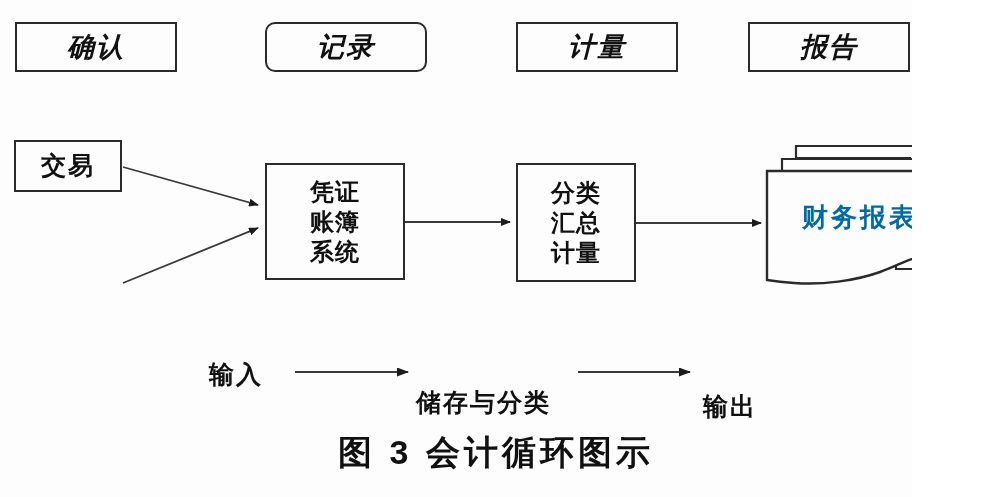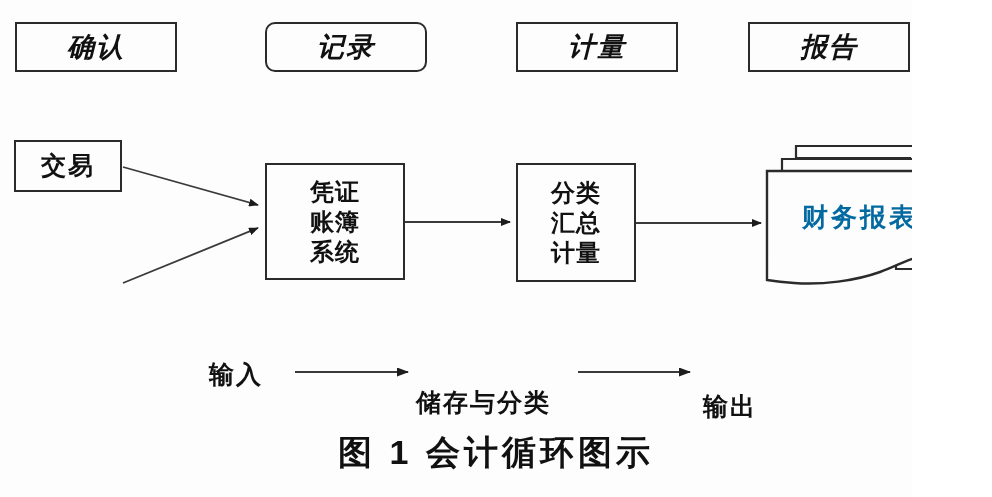--- a/index.html
+++ b/index.html
@@ -178,15 +178,15 @@
     <line x1="636" y1="223" x2="761" y2="223" stroke="#3a3a3a" stroke-width="1.8" marker-end="url(#ah)"></line>
 
     <line x1="295" y1="372" x2="408" y2="372" stroke="#3a3a3a" stroke-width="1.8" marker-end="url(#ah2)"></line>
     <line x1="578" y1="372" x2="690" y2="372" stroke="#3a3a3a" stroke-width="1.8" marker-end="url(#ah2)"></line>
   </svg>
 
   <div class="legend-text" style="left:209px; top:358px;">输入</div>
   <div class="legend-text" style="left:416px; top:358px;margin-top:28px;">储存与分类</div>
   <div class="legend-text" style="left:703px; top:358px;margin-top:32px;">输出</div>
 
-  <div class="caption">图 1  会计循环图示</div>
+  <div class="caption">图 3  会计循环图示</div>
 
 </div>
 
 </body></html>

